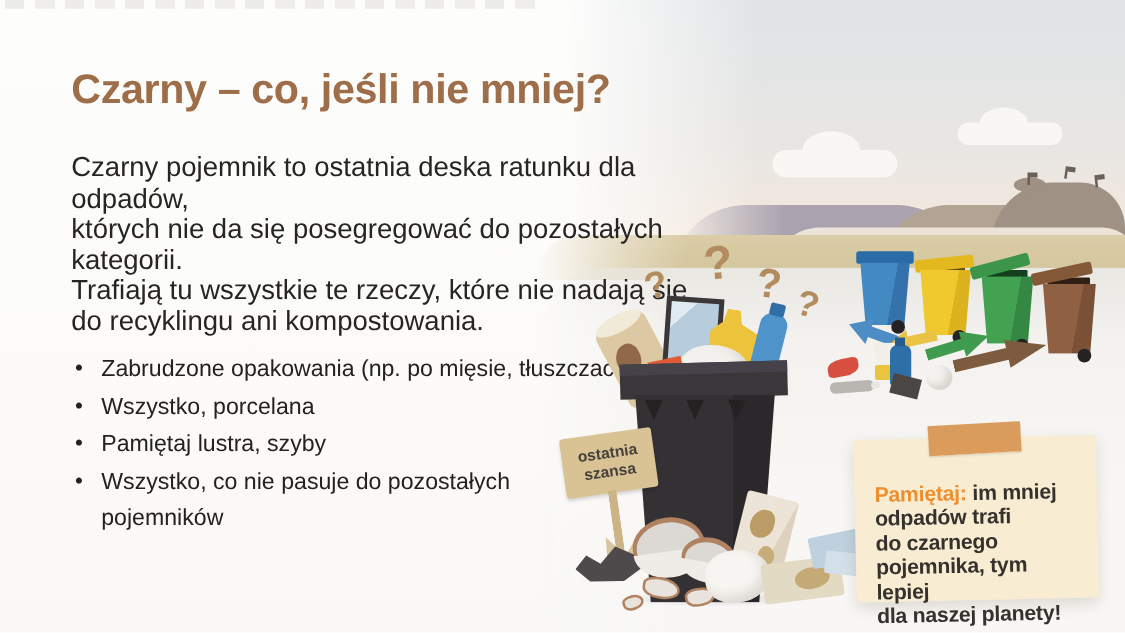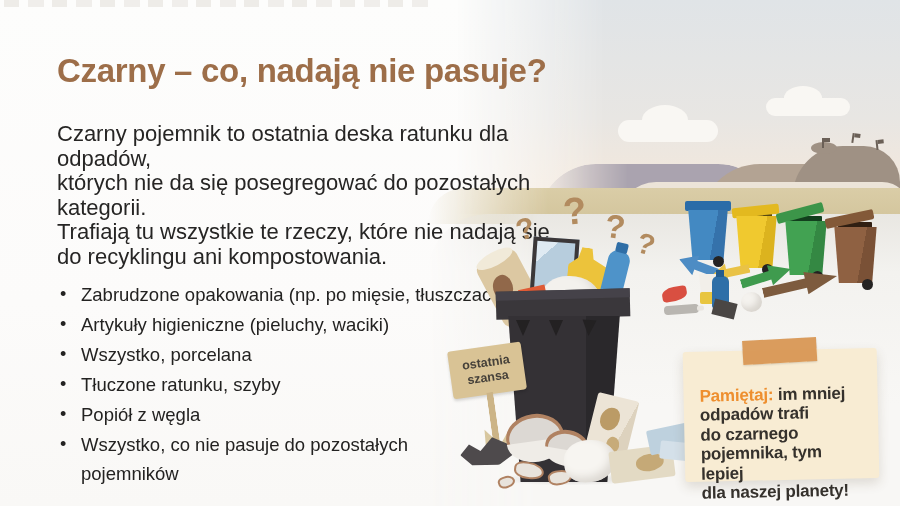--- a/index.html
+++ b/index.html
@@ -193,31 +193,29 @@
     <div class="hill hill-brown"></div>
     <div class="hill landfill"></div>
     <div class="flag f1"></div>
     <div class="flag f2"></div>
     <div class="flag f3"></div>
     <div class="dune"></div>
     <div class="ground"></div>
     <div class="table"></div>
   </div>
 
-  <h1 class="title">Czarny – co, nadają nie pasuje?</h1>
+  <h1 class="title">Czarny – co, jeśli nie mniej?</h1>
   <p class="intro">Czarny pojemnik to ostatnia deska ratunku dla odpadów,
 których nie da się posegregować do pozostałych kategorii.
 Trafiają tu wszystkie te rzeczy, które nie nadają się
 do recyklingu ani kompostowania.</p>
   <ul class="bullets">
     <li>Zabrudzone opakowania (np. po mięsie, tłuszczach)</li>
-    <li>Artykuły higieniczne (pieluchy, waciki)</li>
     <li>Wszystko, porcelana</li>
-    <li>Tłuczone ratunku, szyby</li>
-    <li>Popiół z węgla</li>
+    <li>Pamiętaj lustra, szyby</li>
     <li>Wszystko, co nie pasuje do pozostałych pojemników</li>
   </ul>
 
   <span class="qm q1">?</span>
   <span class="qm q2">?</span>
   <span class="qm q3">?</span>
   <span class="qm q4">?</span>
 
   <div class="t roll">
       <div class="stain1"></div>

